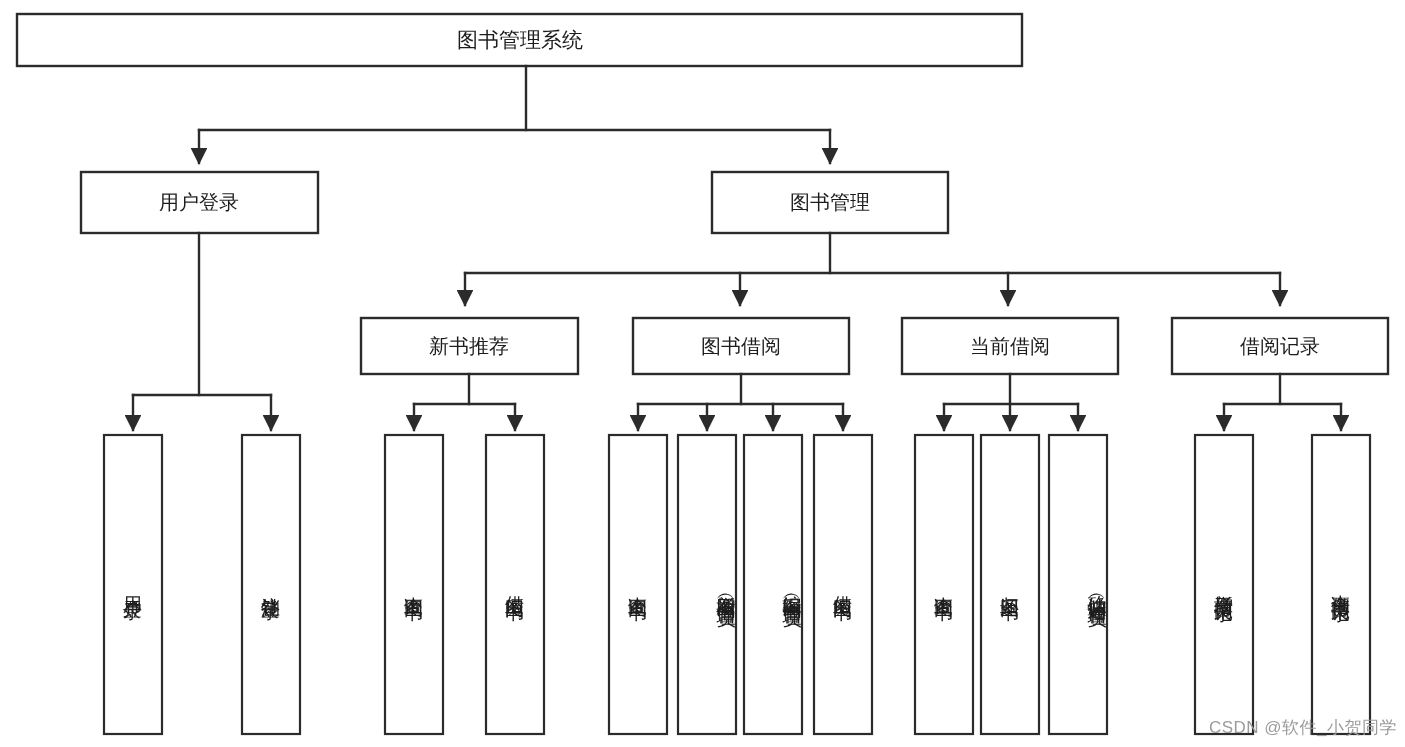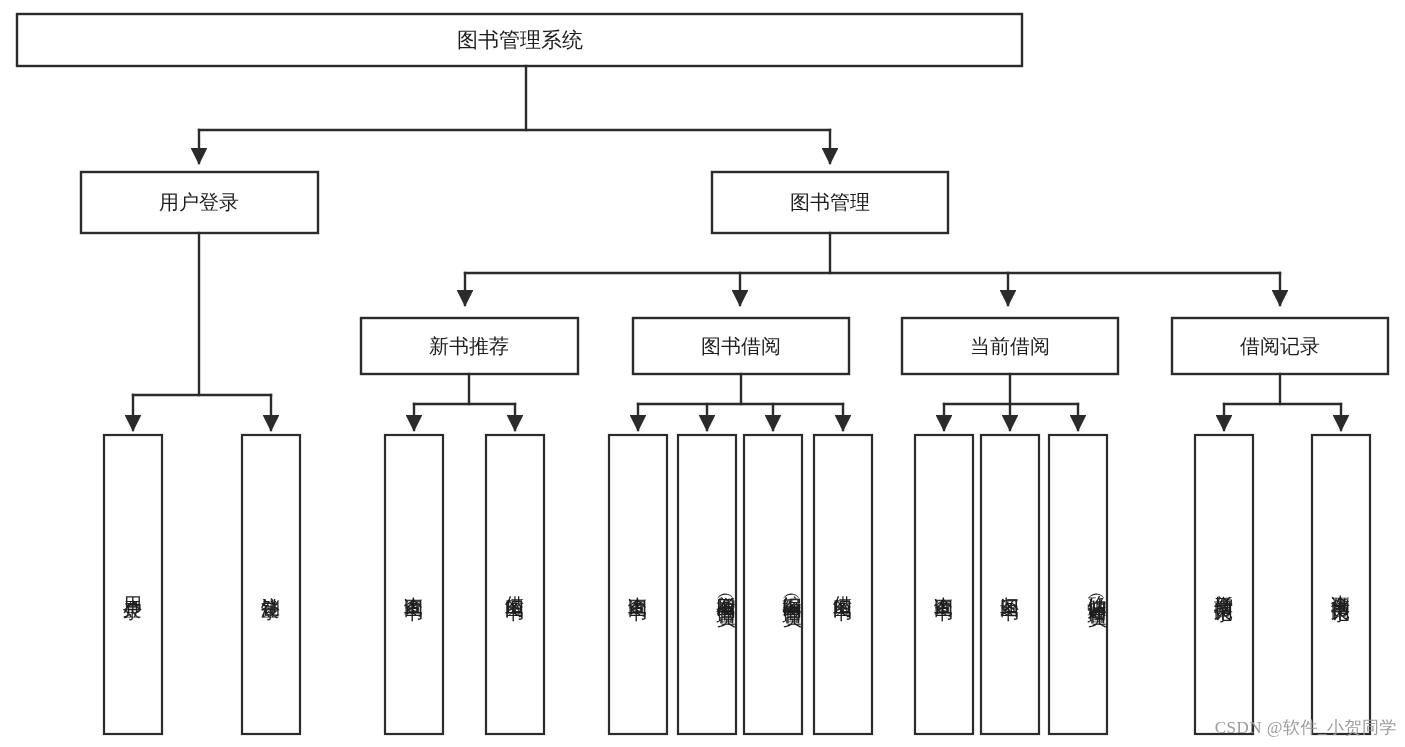--- a/index.html
+++ b/index.html
@@ -70,21 +70,21 @@
     display: flex;
     align-items: center;
     justify-content: center;
     white-space: nowrap;
     pointer-events: none;
   }
   .watermark {
     position: absolute;
     right: 8px;
     bottom: 6px;
-    font-family: Liberation Serif, serif;
+    font-family: Liberation Sans, sans-serif;
     font-size: 17px;
     color: #9b9b9b;
     letter-spacing: 0.5px;
     white-space: nowrap;
   }
 </style>
 </head>
 <body>
 
 <div id="diagram-root">

